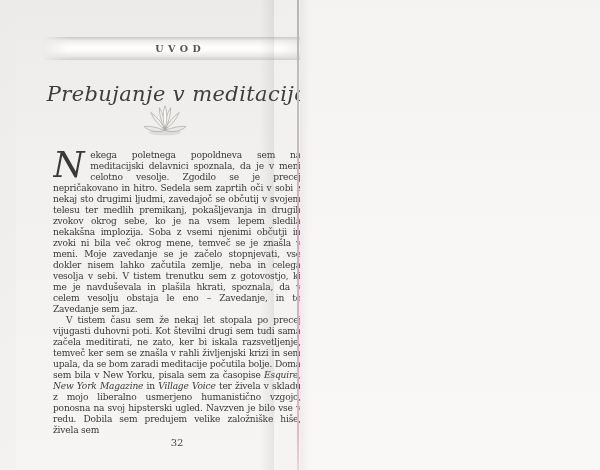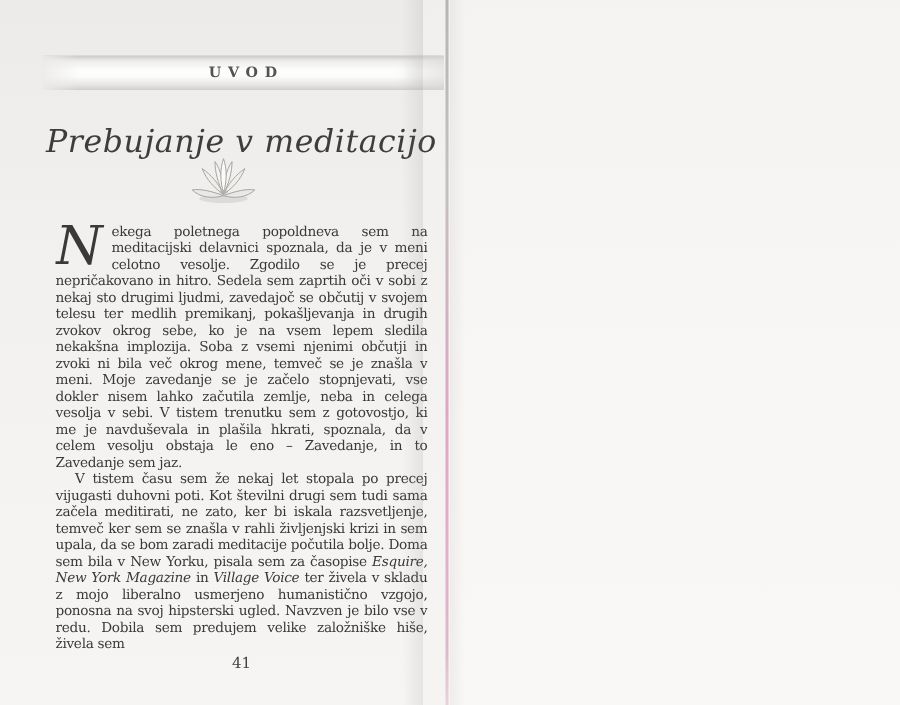--- a/index.html
+++ b/index.html
@@ -4,21 +4,21 @@
 <style>
   html,body{margin:0;padding:0;background:#e9e8e6;}
   .spread{
     position:relative;width:600px;height:470px;overflow:hidden;
     background:linear-gradient(135deg,#ecebe9 0%,#f3f2f0 45%,#f8f7f5 100%);
     font-family:"DejaVu Serif","Liberation Serif",serif;
     color:#3a3938;
   }
   .page{position:absolute;top:0;height:470px;}
   .page-left{
-    left:0;width:282px;
+    left:16px;width:258px;
     background:linear-gradient(to bottom,#ecebe9 0%,#f2f1ef 40%,#f6f5f3 100%);
   }
   .page-left::after{
     content:"";position:absolute;top:0;right:0;width:14px;height:100%;
     background:linear-gradient(to right,rgba(130,128,126,0) 0%,rgba(130,128,126,0.14) 100%);
   }
   .page-right{
     left:300px;width:300px;
     background:linear-gradient(to bottom,#f4f3f1 0%,#f8f7f5 60%,#f9f8f6 100%);
   }
@@ -87,21 +87,21 @@
           <path d="M26 29 C30 21 32 13 32 6 C28 12 26 20 26 29 Z" fill="#f5f4f2"></path>
           <path d="M26 28 C23.5 20 23.5 11 26 4 C28.5 11 28.5 20 26 28 Z" fill="#fbfaf8"></path>
         </g>
         <ellipse cx="26" cy="27.5" rx="3" ry="1.4" fill="#b3afab" opacity="0.65"></ellipse>
       </svg>
     </div>
     <div class="body body-left">
         <p><span class="dropcap">N</span><span>ekega poletnega popoldneva sem na meditacijski delavnici spoznala, da je v meni celotno vesolje. Zgodilo se je precej nepričakovano in hitro. Sedela sem zaprtih oči v sobi z nekaj sto drugimi ljudmi, zavedajoč se občutij v svojem telesu ter medlih premikanj, pokašljevanja in drugih zvokov okrog sebe, ko je na vsem lepem sledila nekakšna implozija. Soba z vsemi njenimi občutji in zvoki ni bila več okrog mene, temveč se je znašla v meni. Moje zavedanje se je začelo stopnjevati, vse dokler nisem lahko začutila zemlje, neba in celega vesolja v sebi. V tistem trenutku sem z gotovostjo, ki me je navduševala in plašila hkrati, spoznala, da v celem vesolju obstaja le eno – Zavedanje, in to Zavedanje sem jaz.</span></p>
         <p class="indent"><span>V tistem času sem že nekaj let stopala po precej vijugasti duhovni poti. Kot številni drugi sem tudi sama začela meditirati, ne zato, ker bi iskala razsvetljenje, temveč ker sem se znašla v rahli življenjski krizi in sem upala, da se bom zaradi meditacije počutila bolje. Doma sem bila v New Yorku, pisala sem za časopise </span><em>Esquire, New York Magazine</em><span> in </span><em>Village Voice</em><span> ter živela v skladu z mojo liberalno usmerjeno humanistično vzgojo, ponosna na svoj hipsterski ugled. Navzven je bilo vse v redu. Dobila sem predujem velike založniške hiše, živela sem</span></p>
       </div>
-    <div class="pagenum pagenum-left">41</div>
+    <div class="pagenum pagenum-left">32</div>
   </div>
 
   <div class="page page-right">
     
     
     
   </div>
 
   <div class="gutter"></div>
 

